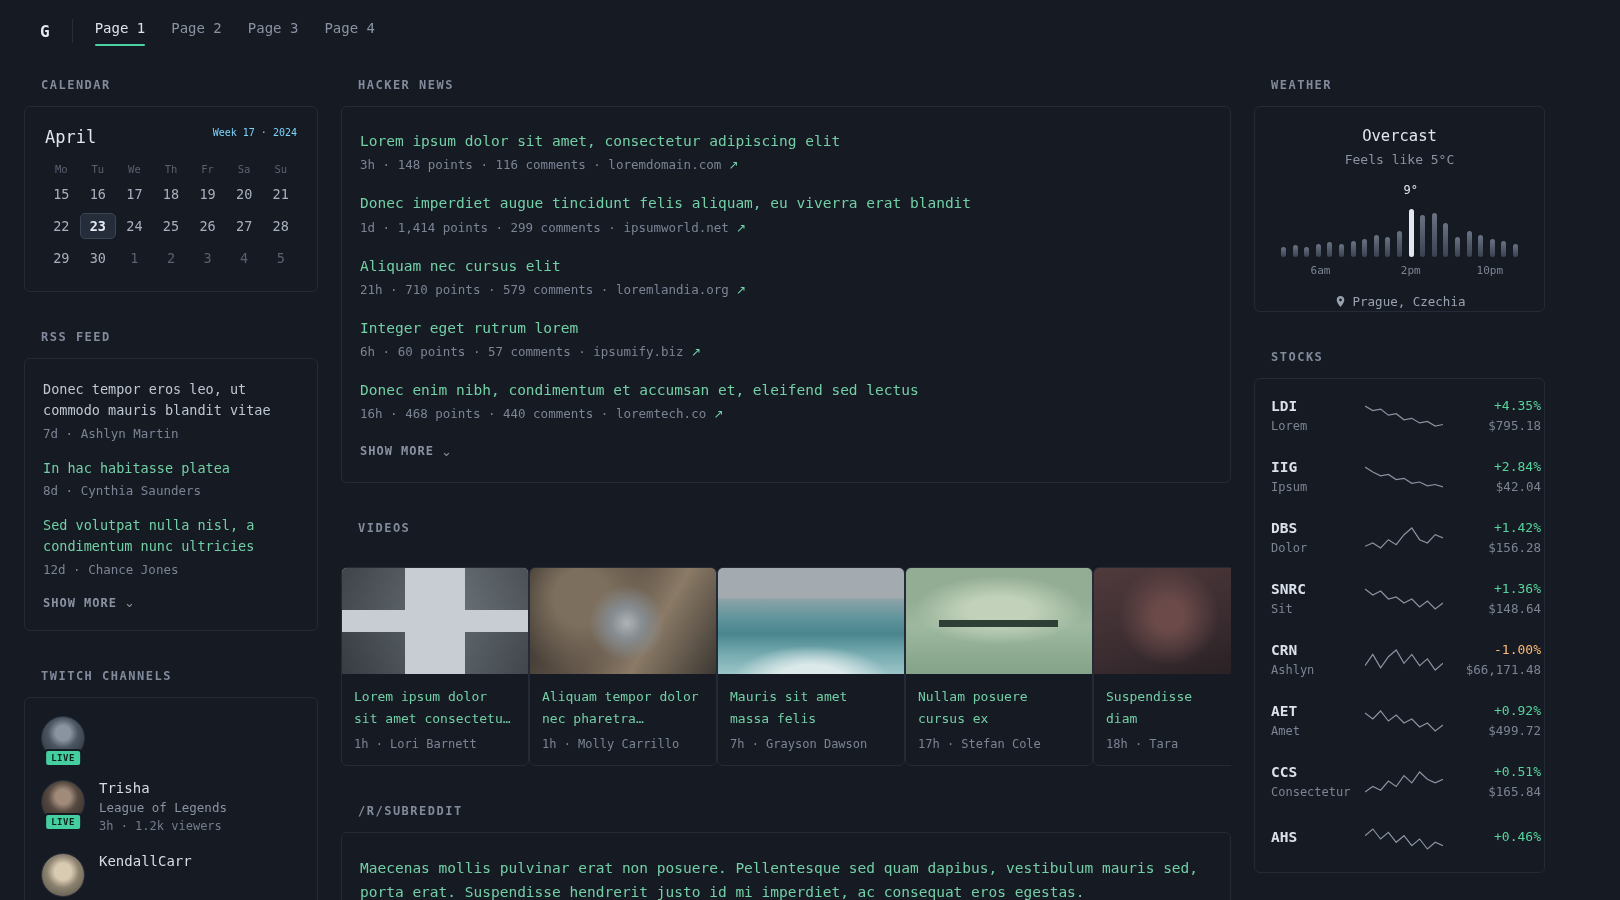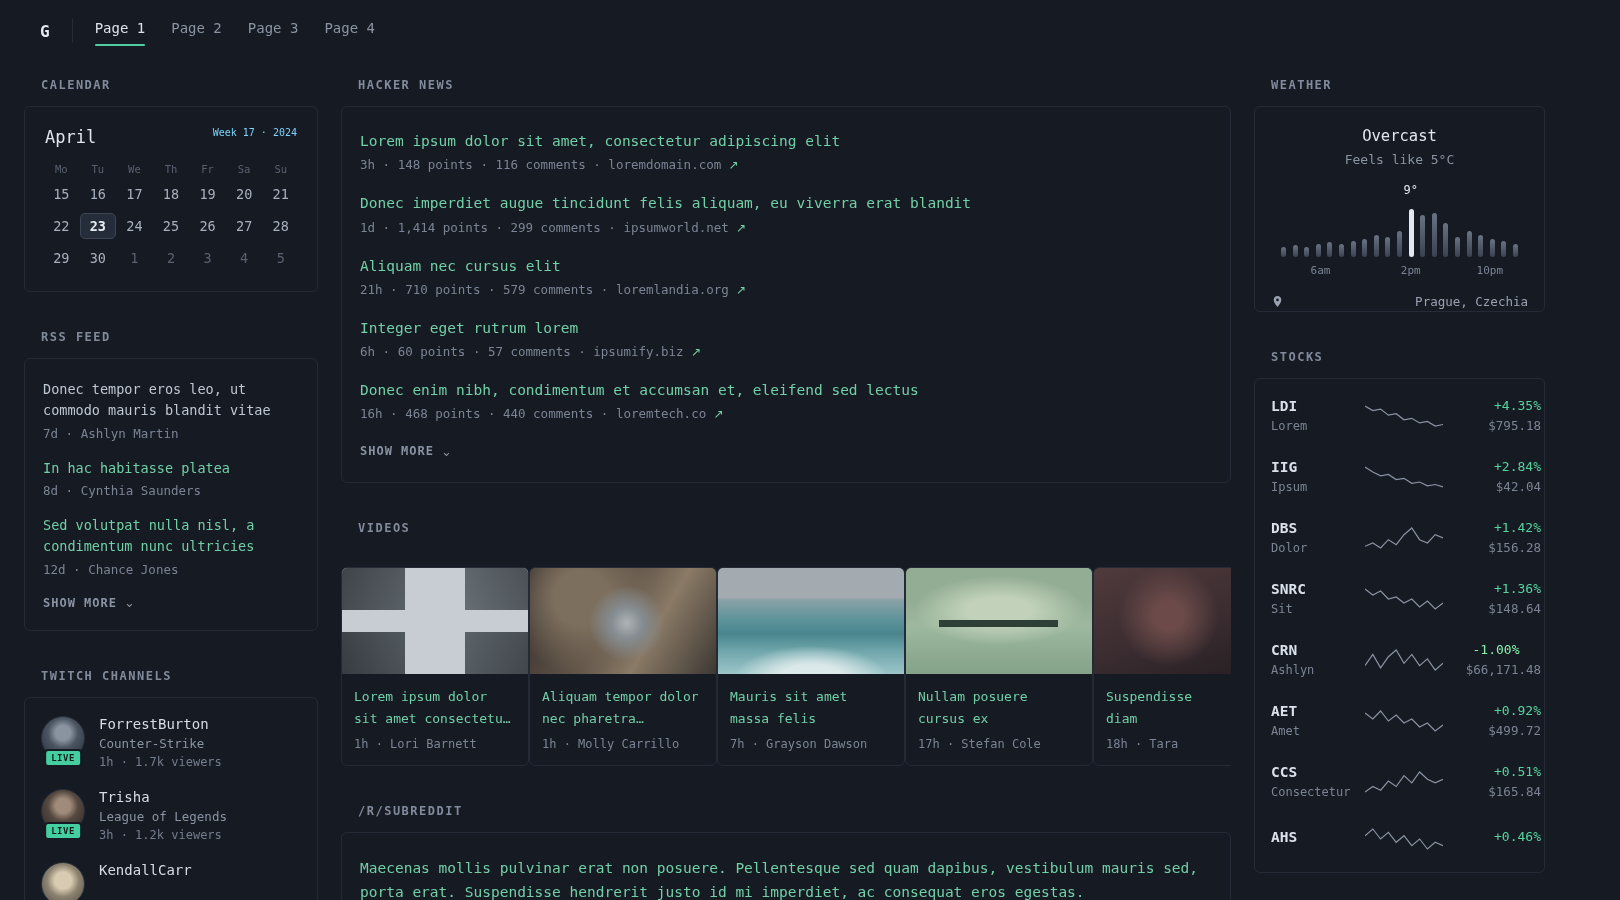--- a/index.html
+++ b/index.html
@@ -88,32 +88,32 @@
   
   .weather-card { padding:20px 16px 2px; }
   .weather-cond { text-align:center; font-size:15.5px; color:#e2e7ef; }
   .weather-feels { text-align:center; font-size:13px; color:#8a93a3; margin-top:7px; }
   .weather-chart { position:relative; height:74px; margin:16px 10px 0; padding-top:22px; display:flex; align-items:flex-end; justify-content:space-between; }
   .wbar { width:5px; border-radius:2.5px; background:linear-gradient(180deg,#6a7383,#3a4150); }
   .wbar.current { background:#e3e8f0; }
   .wtemp { position:absolute; top:0; transform:translateX(-50%); font-size:12px; color:#e3e8f0; }
   .wtimes { position:relative; height:15px; margin:7px 10px 0; font-size:11px; color:#7b8495; }
   .wtime { position:absolute; transform:translateX(-50%); }
-  .weather-loc { display:flex; justify-content:space-between; align-items:center; gap:6px; margin-top:15px; color:#9aa2b1; font-size:12.5px; }
+  .weather-loc { display:flex; justify-content:center; align-items:center; gap:6px; margin-top:15px; color:#9aa2b1; font-size:12.5px; }
 
   
   .stocks-card { padding:6px 16px; }
   .stock-row { display:flex; align-items:center; gap:8px; padding:13px 0; cursor:pointer; }
   .stock-id { width:86px; flex:none; }
   .stock-sym { font-size:14.5px; font-weight:bold; color:#dbe1ea; }
   .stock-name { font-size:12px; color:#7b8495; margin-top:5px; }
   .stock-spark { flex:1; height:28px; display:flex; align-items:center; justify-content:center; }
   .stock-vals { width:90px; flex:none; text-align:right; }
   .stock-change { font-size:13px; color:#57d39e; }
-  .stock-change.neg { color:#86efac;text-align:center; }
+  .stock-change.neg { color:#fdba74; }
   .stock-price { font-size:12.5px; color:#7b8495; margin-top:5px; }
 </style>
 </head>
 <body>
 
 <header class="topbar">
   <div class="logo">G</div>
   <div class="logo-divider"></div>
   <nav class="tabs">
     <a class="tab active">Page 1</a>
@@ -189,25 +189,20 @@
       </div>
     </section>
 
     <section class="widget">
       <div class="sec-title">TWITCH CHANNELS</div>
       <div class="card tw-card">
         <div class="tw-row">
           <div class="tw-avatar av-1">
             <span class="tw-live">LIVE</span>
           </div>
-          <div class="tw-info">
-            <a class="tw-name">ForrestBurton</a>
-            <div class="tw-game">Counter-Strike</div>
-            <div class="tw-meta">1h · 1.7k viewers</div>
-          </div>
         </div>
         <div class="tw-row">
           <div class="tw-avatar av-2">
             <span class="tw-live">LIVE</span>
           </div>
           <div class="tw-info">
             <a class="tw-name">Trisha</a>
             <div class="tw-game">League of Legends</div>
             <div class="tw-meta">3h · 1.2k viewers</div>
           </div>

